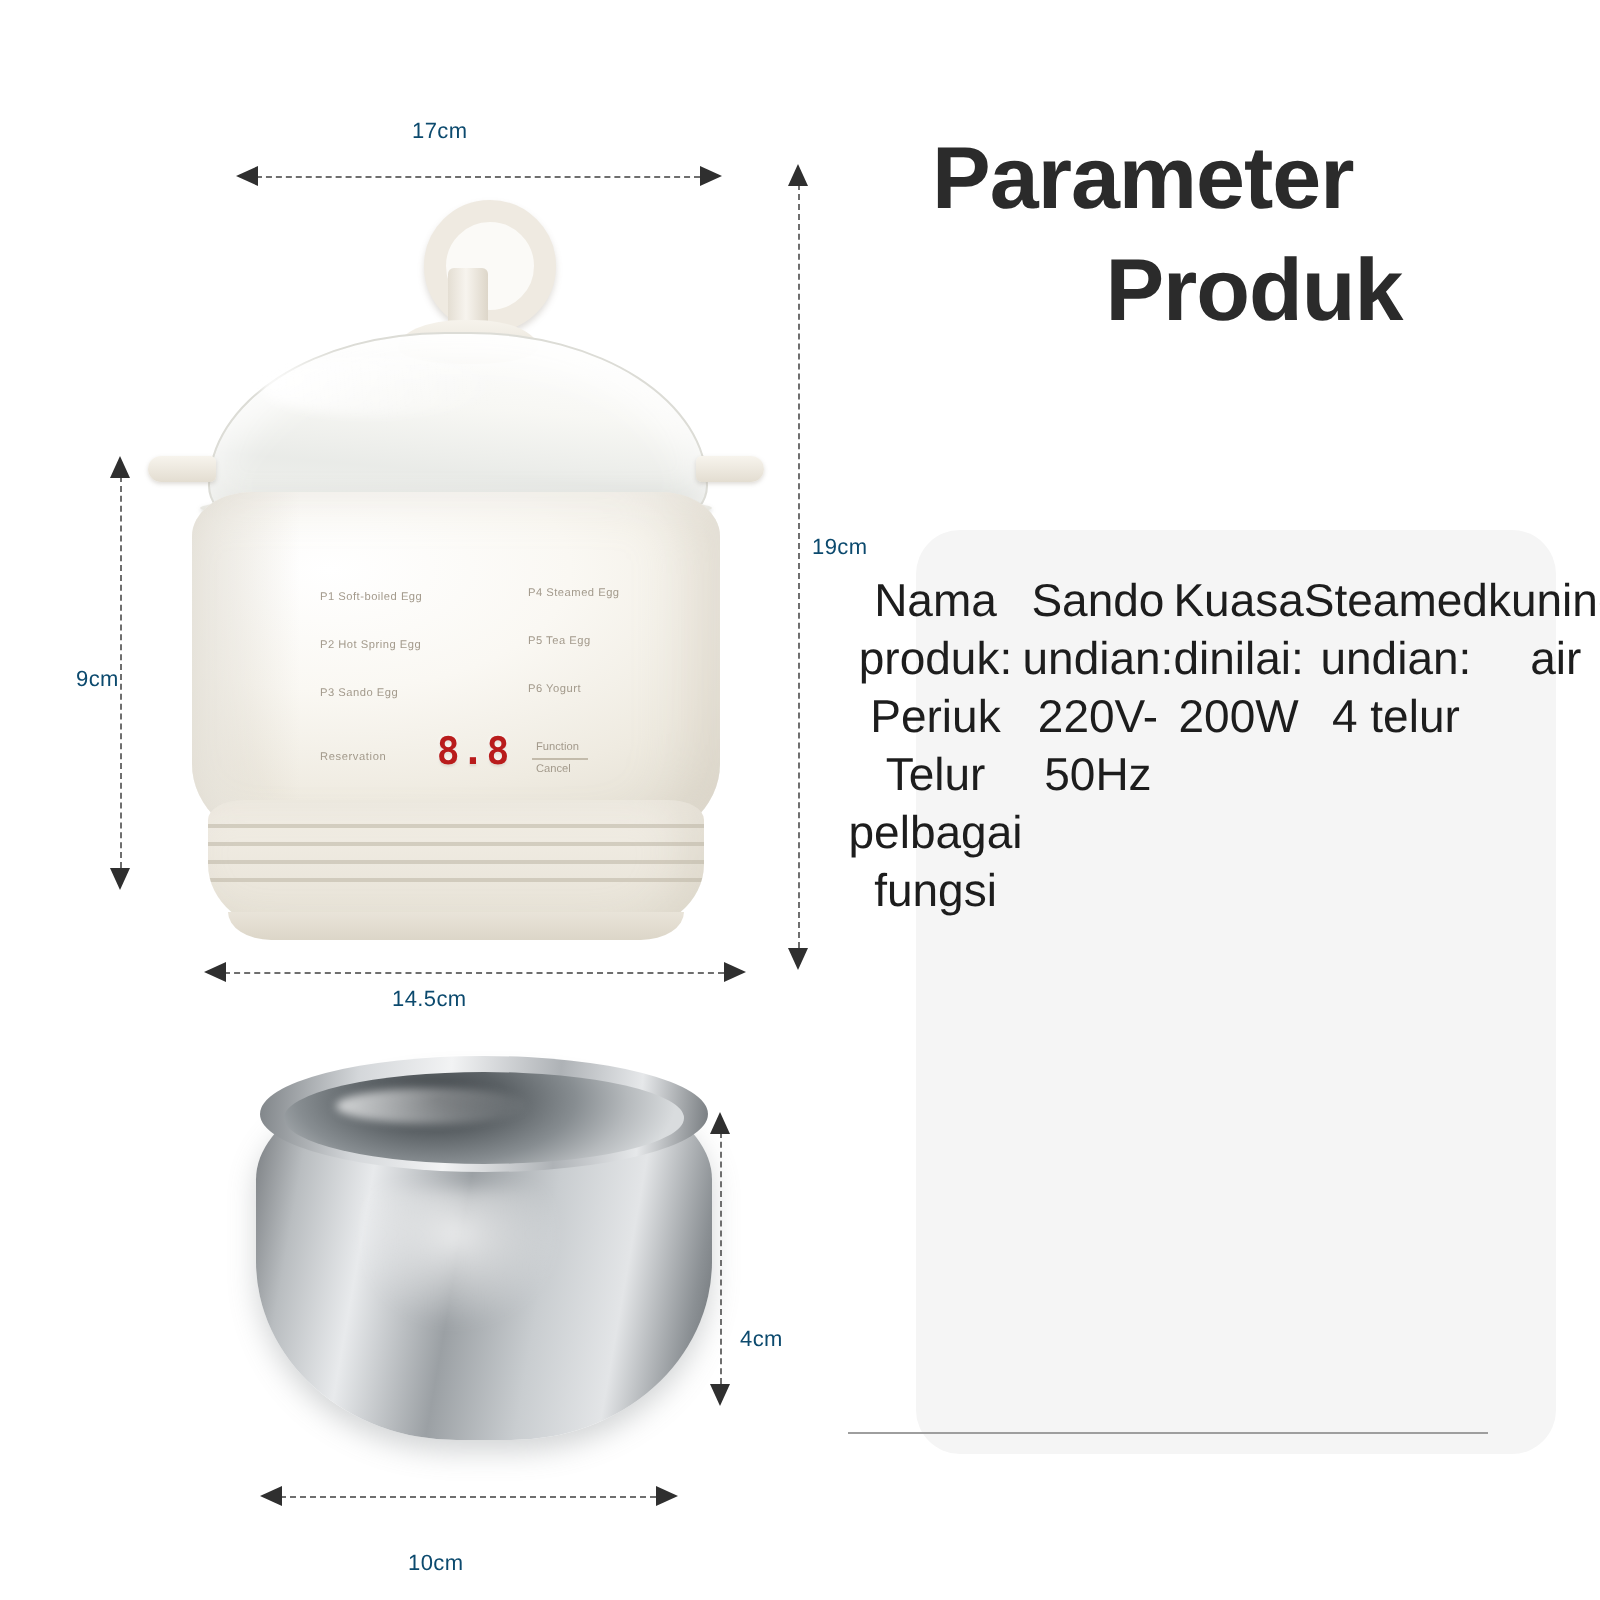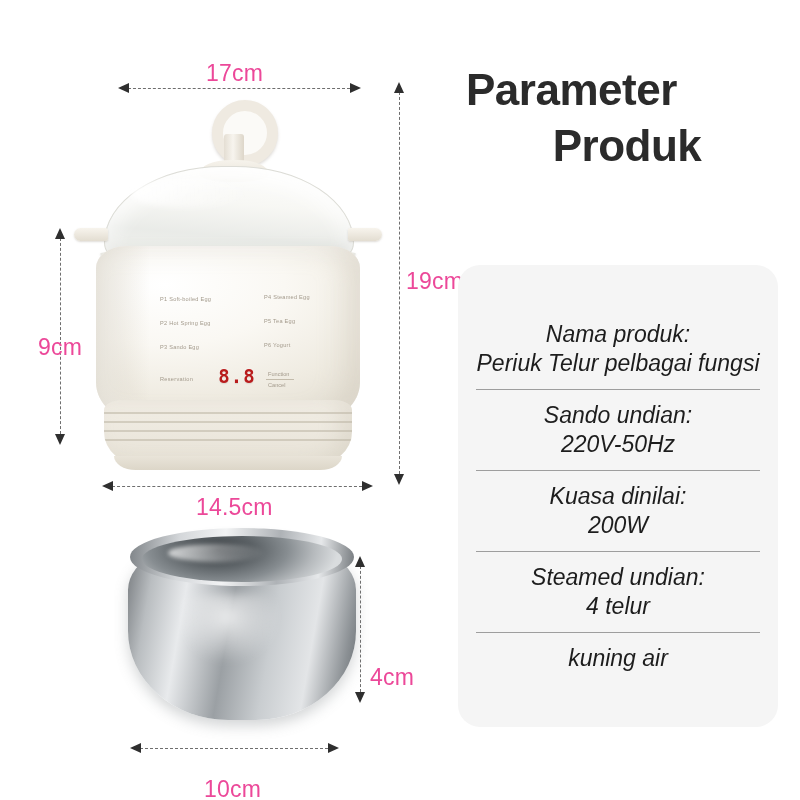--- a/index.html
+++ b/index.html
@@ -11,21 +11,21 @@
     position:relative;
   }
 
   
   #product-panel{
     position:absolute; left:0; top:0; width:450px; height:800px;
   }
 
   
   .dim-label{
-    position:absolute; color:#ec4899; font-size:23px;
+    position:absolute; color:#0c4a6e; font-size:11px;
     letter-spacing:.2px; white-space:nowrap;
   }
   .dim-line-h{
     position:absolute; height:0;
     border-top:1.6px dashed #6e6e6e;
   }
   .dim-line-v{
     position:absolute; width:0;
     border-left:1.6px dashed #6e6e6e;
   }
@@ -184,21 +184,21 @@
   }
   .spec-title-l1{ display:block; }
   .spec-title-l2{ display:block; text-align:center; }
 
   #spec-card{
     position:absolute; left:8px; top:265px; width:320px; height:462px;
     background:#f5f5f5;
     border-radius:22px;
     box-sizing:border-box;
     padding:10px 18px;
-    display:flex; flex-direction:column; justify-content:center;font-style:italic;
+    display:flex; flex-direction:row; justify-content:center;
   }
   .spec-row{
     text-align:center; color:#1d1d1d;
     font-size:23px; line-height:29px;
     padding:11px 0;
     border-bottom:1.4px solid #9e9e9e;
   }
   .spec-row:last-child{ border-bottom:none; }
   .spec-key{ display:block; }
   .spec-val{ display:block; }

